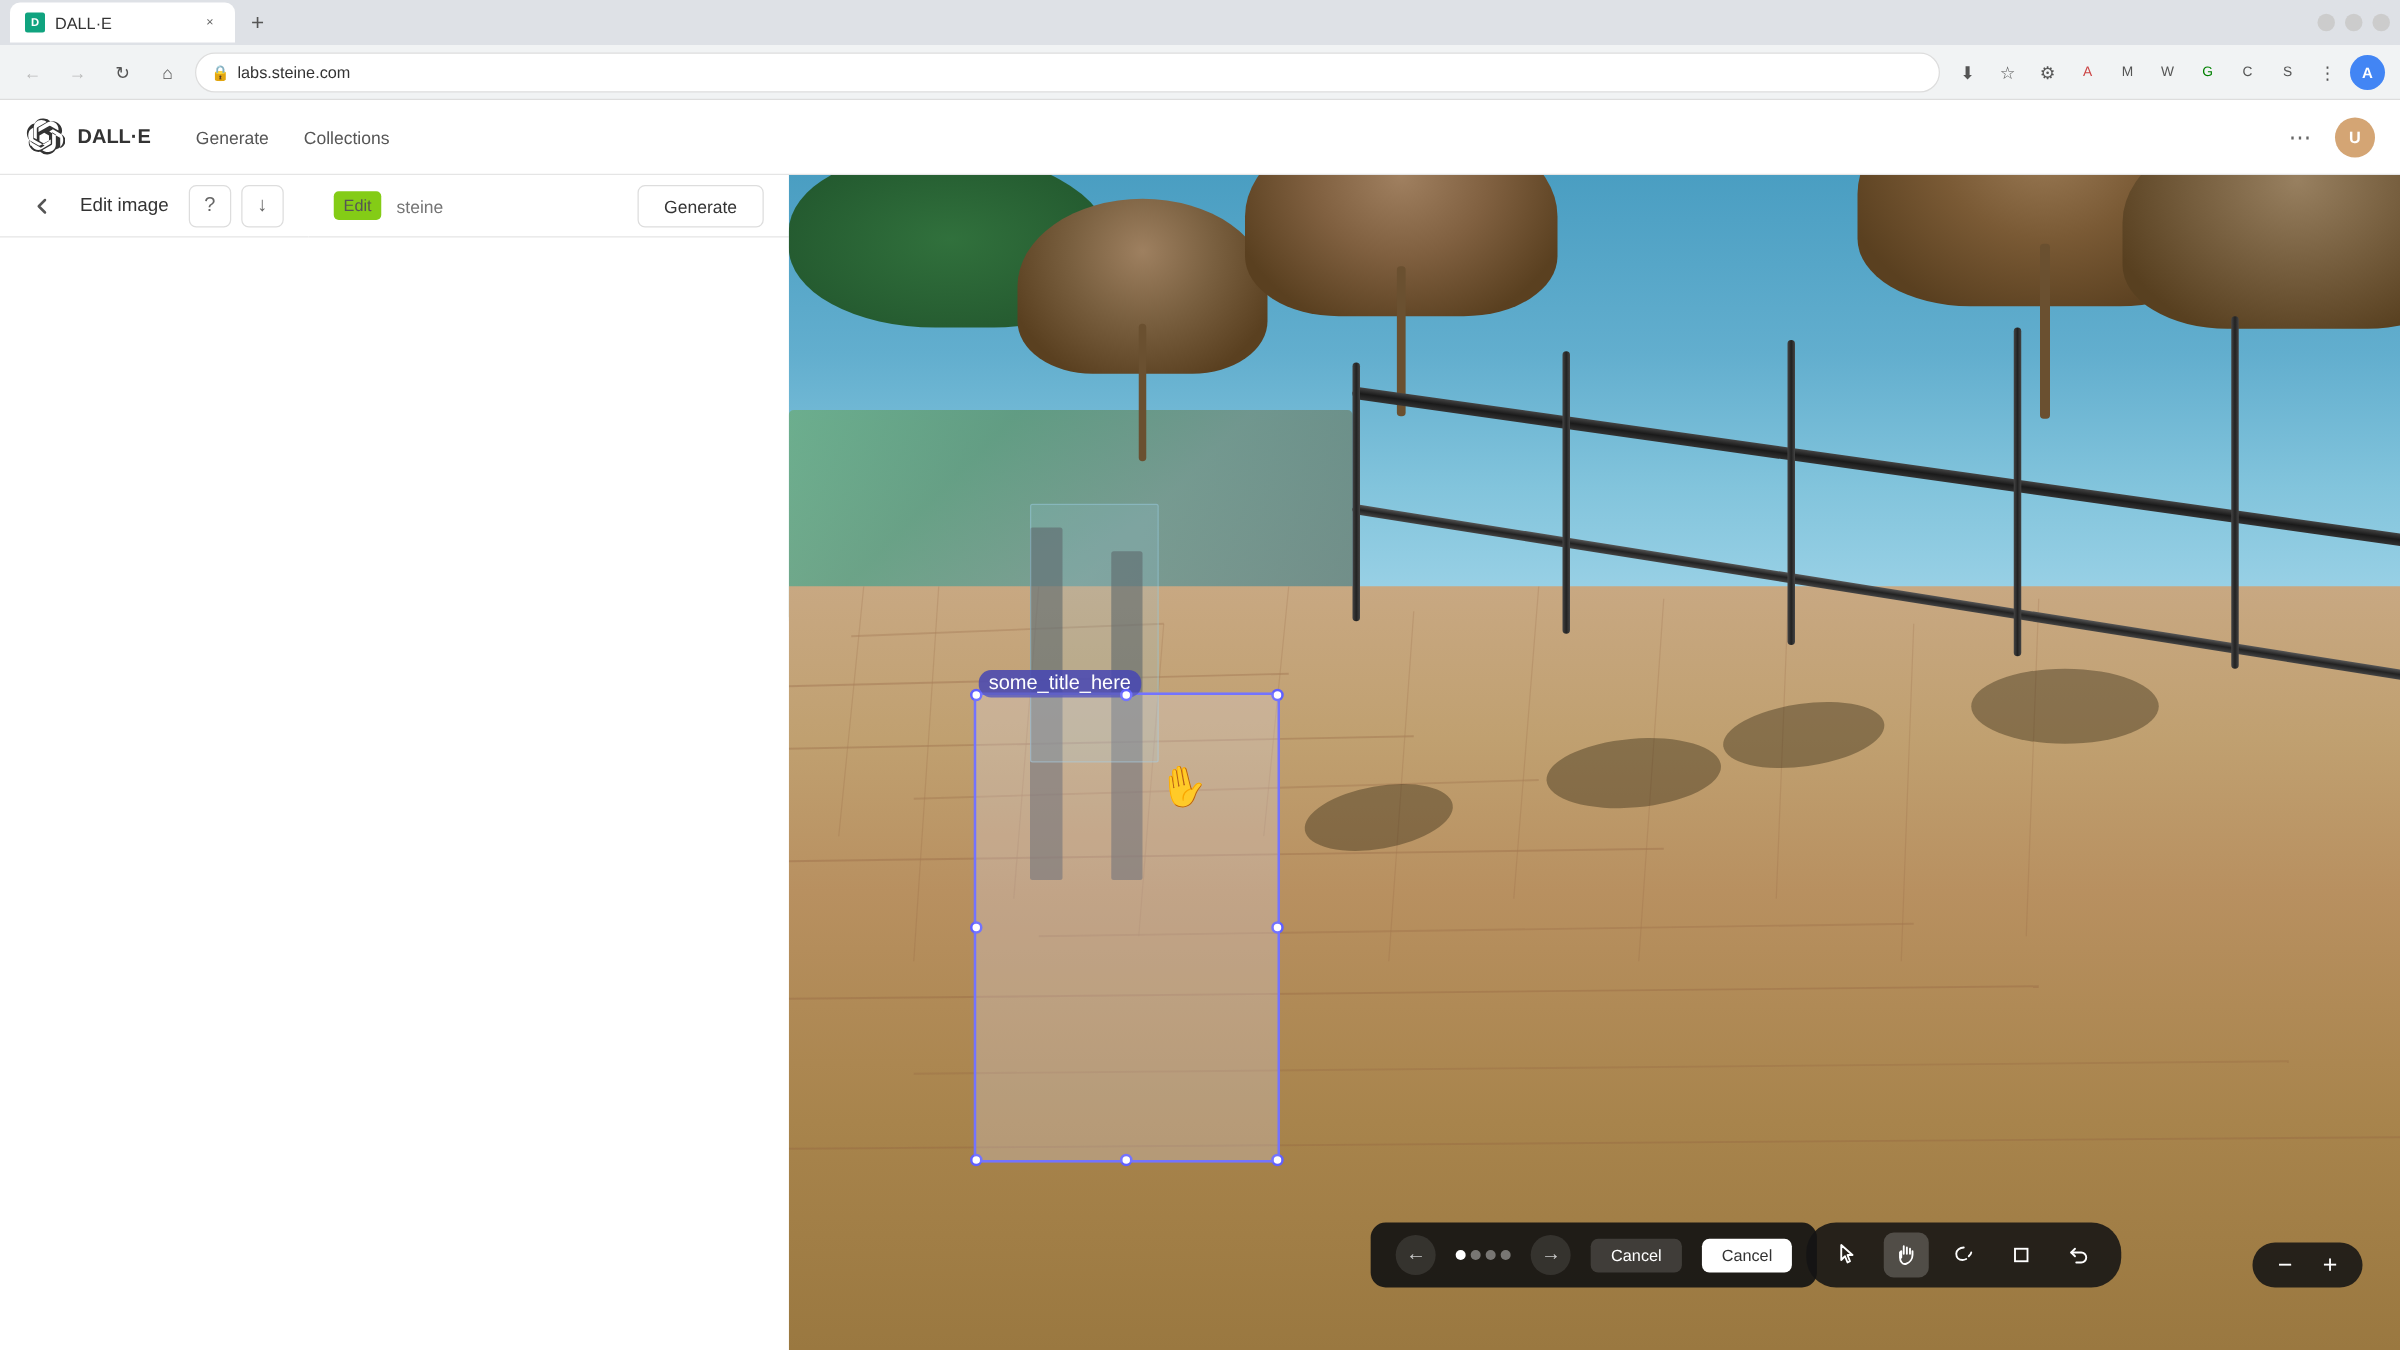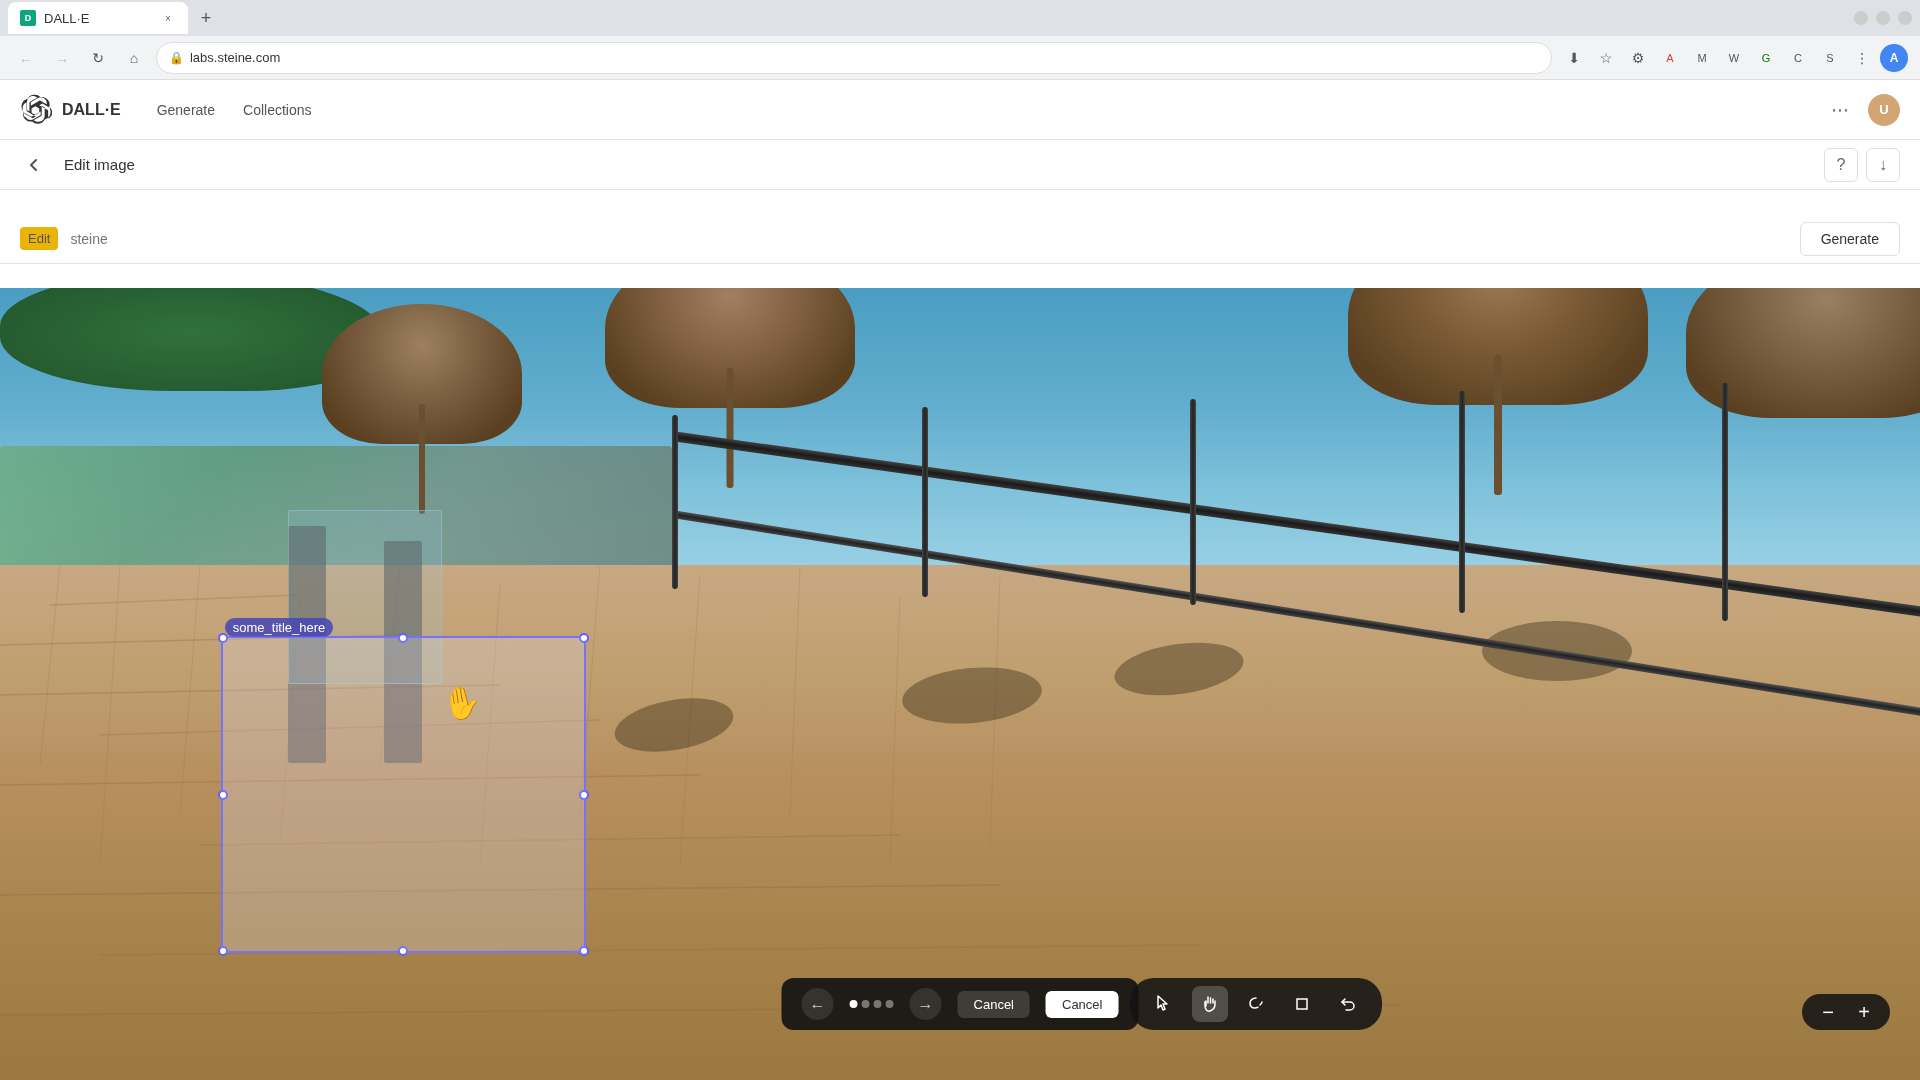--- a/index.html
+++ b/index.html
@@ -90,24 +90,23 @@
     .app-nav { display: flex; align-items: center; gap: 4px; }
     .app-nav-item { padding: 6px 12px; border-radius: 6px; font-size: 14px; color: #555; cursor: pointer; }
     .app-header-actions { margin-left: auto; display: flex; align-items: center; gap: 12px; }
     .more-btn { width: 32px; height: 32px; border-radius: 50%; display: flex; align-items: center; justify-content: center; cursor: pointer; color: #666; font-size: 18px; }
     .user-avatar { width: 32px; height: 32px; border-radius: 50%; background: #d4a574; display: flex; align-items: center; justify-content: center; color: white; font-size: 13px; font-weight: bold; cursor: pointer; }
 
     
     .main-content {
       flex: 1;
       display: flex;
-      flex-direction: column;
+      flex-direction: row;
       overflow: hidden;
       position: relative;
-      gap: 24px;
     }
 
     
     .edit-toolbar {
       height: 50px;
       background: #ffffff;
       border-bottom: 1px solid #e5e5e5;
       display: flex;
       align-items: center;
       padding: 0 20px;
@@ -259,21 +258,21 @@
       pointer-events: none;
       z-index: 200;
       transform: rotate(-10deg);
     }
 
     
     .selection-label {
       position: absolute;
       background: rgba(70, 70, 180, 0.85);
       color: white;
-      font-size: 13px;
+      font-size: 16px;
       padding: 2px 8px;
       border-radius: 10px;
       white-space: nowrap;
       top: -20px;
       left: 2px;
     }
   </style>
 </head>
 <body>
 
@@ -349,21 +348,21 @@
           </svg>
         </div>
         <span style="font-size:15px;font-weight:500;color:#333;">Edit image</span>
         <div style="margin-left:auto; display:flex; gap:8px;">
           <div class="img-action-btn" style="position:static; background:transparent; color:#666; border:1px solid #ddd;">?</div>
           <div class="img-action-btn" style="position:static; background:transparent; color:#666; border:1px solid #ddd;">↓</div>
         </div>
       </div>
 
       <div class="prompt-bar">
-        <span style="font-size:13px;color:#555;padding:4px 8px;border-radius:4px;background:#eab308;font-weight:500;cursor:pointer;">Edit</span>
+        <span style="font-size:13px;color:#555;padding:4px 8px;border-radius:4px;background:#84cc16;font-weight:500;cursor:pointer;">Edit</span>
         <input class="prompt-input" type="text" readonly="" style="border: none; outline: none; font-size: 14px; color: rgb(153, 153, 153); flex: 1 1 0%; background: transparent;" placeholder="steine">
         <button class="generate-btn">Generate</button>
       </div>
 
       <div class="image-container">
 
         <div class="beach-scene">
 
           <div style="position:absolute;top:0;left:0;right:0;height:38%;background:linear-gradient(180deg, #4a9ec2 0%, #62aece 40%, #82c4dc 70%, #9fd4e8 100%);"></div>
 

